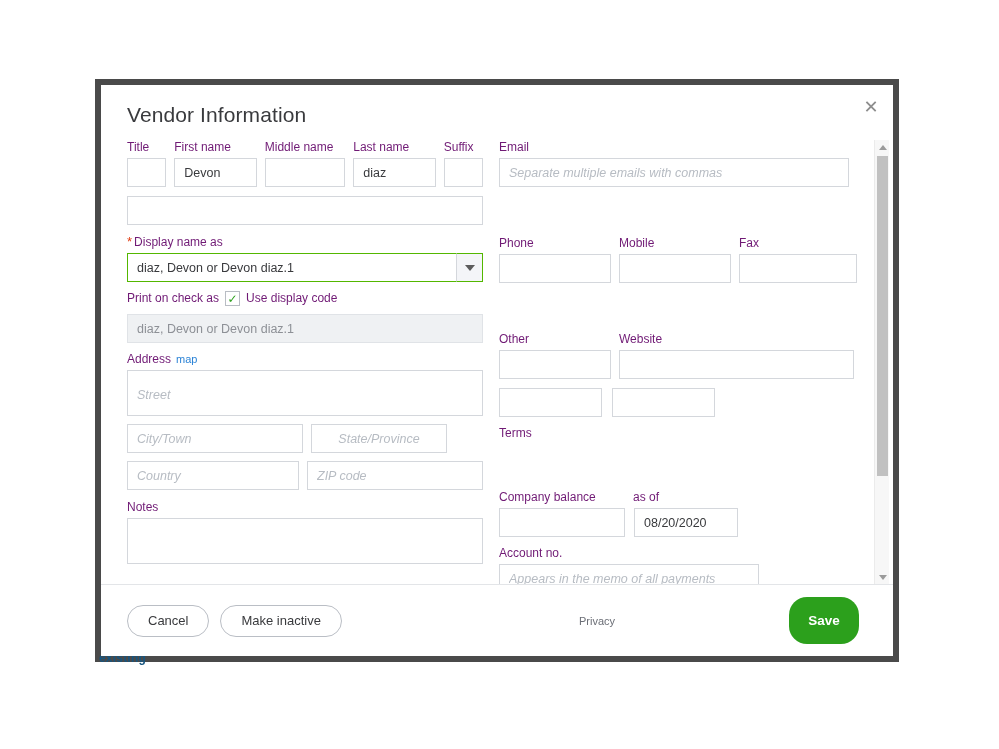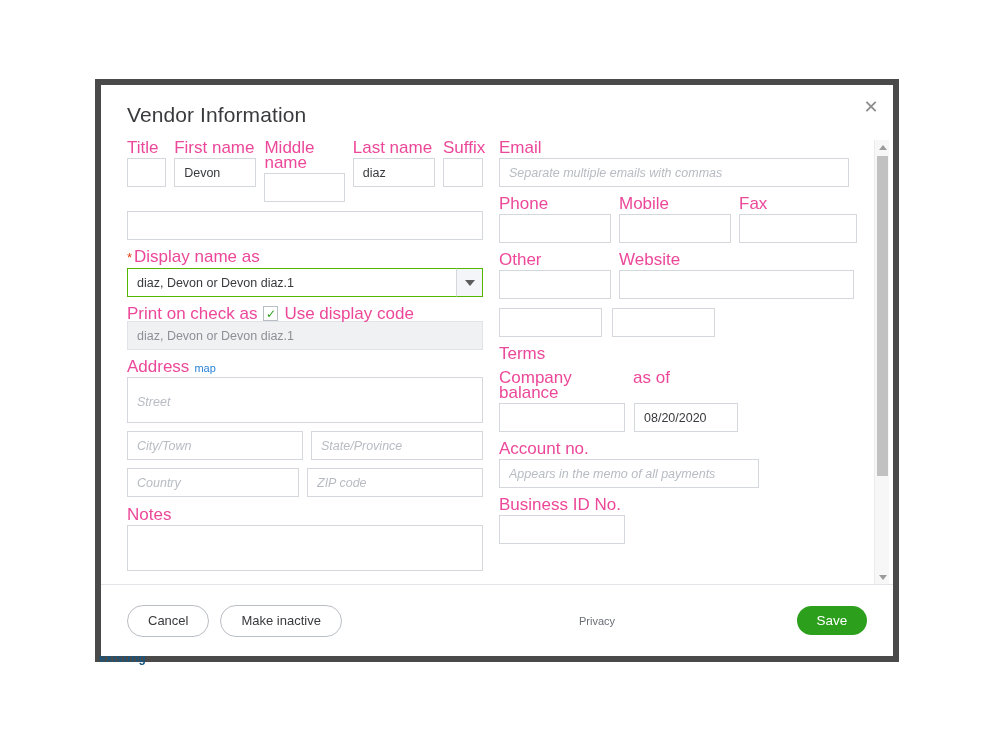--- a/index.html
+++ b/index.html
@@ -69,22 +69,22 @@
     left: 0; top: 0; right: 0; bottom: 0;
     display: flex;
     padding: 0 0 0 26px;
     overflow: hidden;
   }
   .col-left  { width: 356px; flex: 0 0 356px; }
   .col-right { width: 366px; flex: 0 0 366px; margin-left: 16px; }
 
   
   .lbl {
-    font-size: 17px;
-    color: #ec4899;
+    font-size: 12px;
+    color: #701a75;
     margin: 0 0 3px 0;
     display: block;
     line-height: 15px;
   }
   .lbl.req::before {
     content: "*";
     color: #e03c12;
     margin-right: 2px;
     font-size: 13px;
   }
@@ -102,21 +102,21 @@
     width: 100%;
     display: block;
   }
   .fld::placeholder { color: #b7bcc3; font-style: italic; }
   .fld[readonly] { background: #eff1f3; color: #8d9096; border-color: #e0e3e7; }
   .fld.tall { height: 46px; padding-top: 4px; }
   textarea.fld { resize: none; line-height: 16px; padding-top: 6px; }
 
   .grp { margin-bottom: 9px; }
   .hdrs { display: flex; }
-  .hdrs > div { margin-right: 8px; }
+  .hdrs > div { margin-right: 8px; margin-top: 40px; }
 
   
   #name-row { display: flex; gap: 8px; margin-bottom: 9px; }
   .n-title  { width: 40px; }
   .n-first  { width: 84px; }
   .n-middle { width: 82px; }
   .n-last   { width: 84px; }
   .n-suffix { width: 40px; }
 
   
@@ -221,29 +221,29 @@
   #make-inactive-btn { margin-left: 11px; }
   #privacy-link {
     position: absolute;
     left: 478px;
     font-size: 11px;
     color: #6b6e76;
     cursor: pointer;
   }
   #save-btn {
     position: absolute;
-    right: 26px;
-    height: 29px;
+    right: 34px;
+    height: 47px;
     min-width: 70px;
     border-radius: 18px;
     border: none;
     background: #2ca01c;
     color: #ffffff;
     font-size: 13.5px;
-    font-weight: 400;
+    font-weight: 700;
     cursor: pointer;
     font-family: "Liberation Sans", sans-serif;
   }
 </style>
 </head>
 <body>
 
 <div id="page-backdrop">
   <span id="backdrop-text">existing</span>
 </div>
@@ -290,41 +290,41 @@
           <label class="lbl req">Display name as</label>
           <div class="combo focused">
             <input class="fld" type="text" value="diaz, Devon or Devon diaz.1" style="">
             <div class="combo-btn">
               <span class="caret"></span>
             </div>
           </div>
         </div>
 
         <div class="grp">
-          <div class="inline-check" style="margin-bottom:0;text-align:right;">
+          <div class="inline-check" style="margin-bottom:8px;text-align:right;">
             <span class="lbl" style="margin:0;">Print on check as</span>
             <span class="cbox">
               <span class="tick">✓</span>
             </span>
             <span class="lbl" style="margin:0;">Use display code</span>
           </div>
           <input class="fld" type="text" readonly="" value="diaz, Devon or Devon diaz.1" style="">
         </div>
 
         <div class="grp">
           <div style="display:flex;align-items:baseline;">
             <span class="lbl" style="margin:0;">Address</span>
             <span class="link">map</span>
           </div>
           <div style="margin-top:3px;">
             <input class="fld tall" type="text" placeholder="Street" style="">
           </div>
           <div class="row" style="margin:8px 0 0 0;gap:8px;">
             <input class="fld" style="width: 176px;" type="text" placeholder="City/Town">
-            <input class="fld" style="width: 172px;" type="text" placeholder="State/Province">
+            <input class="fld" style="width: 136px; text-align: center;" type="text" placeholder="State/Province">
           </div>
           <div class="row" style="margin:8px 0 0 0;gap:8px;">
             <input class="fld" style="width: 172px;" type="text" placeholder="Country">
             <input class="fld" style="width: 176px;" type="text" placeholder="ZIP code">
           </div>
         </div>
 
         <div class="grp" style="margin-top:10px;">
           <label class="lbl">Notes</label>
           <textarea class="fld" style="height: 46px;"></textarea>

